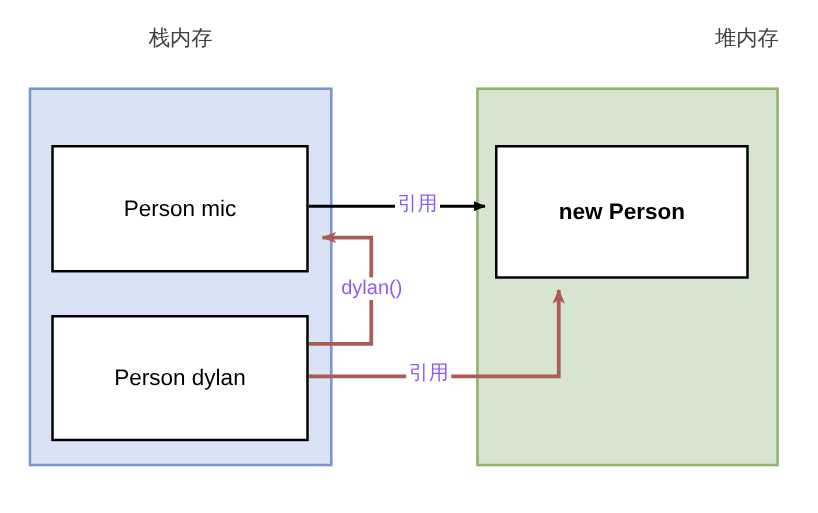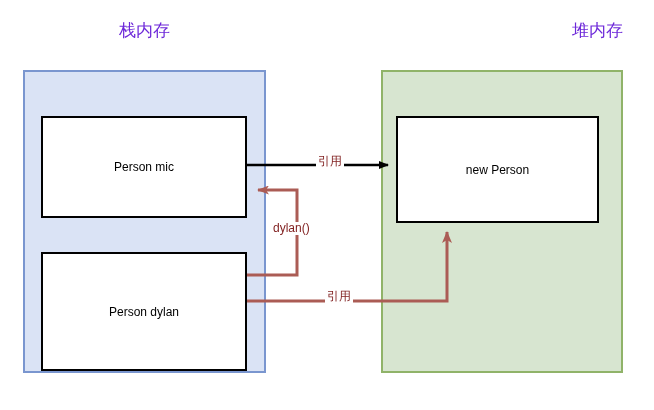--- a/index.html
+++ b/index.html
@@ -11,21 +11,21 @@
     position: relative;
     width: 654px;
     height: 410px;
     background: #ffffff;
     font-family: "Liberation Sans", sans-serif;
     overflow: hidden;
   }
   .region-title {
     position: absolute;
     font-size: 17px;
-    color: #6d28d9;
+    color: #404040;
     text-align: center;
     white-space: nowrap;
     line-height: 1;
   }
   #stack-title { left: 23px; top: 22px; width: 243px; }
   #heap-title  { left: 381px; top: 22px; width: 242px; text-align: right; }
 
   .memory-region {
     position: absolute;
     box-sizing: border-box;
@@ -44,32 +44,32 @@
   }
 
   .obj-box {
     position: absolute;
     box-sizing: border-box;
     background: #ffffff;
     border: 2px solid #000000;
     display: flex;
     align-items: center;
     justify-content: center;
-    font-size: 12px;
+    font-size: 18px;
     color: #000000;
     white-space: nowrap;
   }
   #box-person-mic   { left: 41px;  top: 116px; width: 206px; height: 102px; }
-  #box-person-dylan { left: 41px;  top: 252px; width: 206px; height: 119px; }
-  #box-new-person   { left: 396px; top: 116px; width: 203px; height: 107px; }
+  #box-person-dylan { left: 41px;  top: 252px; width: 206px; height: 101px; }
+  #box-new-person   { left: 396px; top: 116px; width: 203px; height: 107px; font-weight: bold; }
 
   .edge-label {
     position: absolute;
-    font-size: 12px;
-    color: #7f1d1d;
+    font-size: 16px;
+    color: #8b5cf6;
     background: #ffffff;
     padding: 0 2px;
     white-space: nowrap;
     line-height: 1.1;
   }
   #label-ref-top    { left: 316px; top: 155px; }
   #label-clone      { left: 271px; top: 222px; }
   #label-ref-bottom { left: 325px; top: 290px; }
 
   svg.wires {

